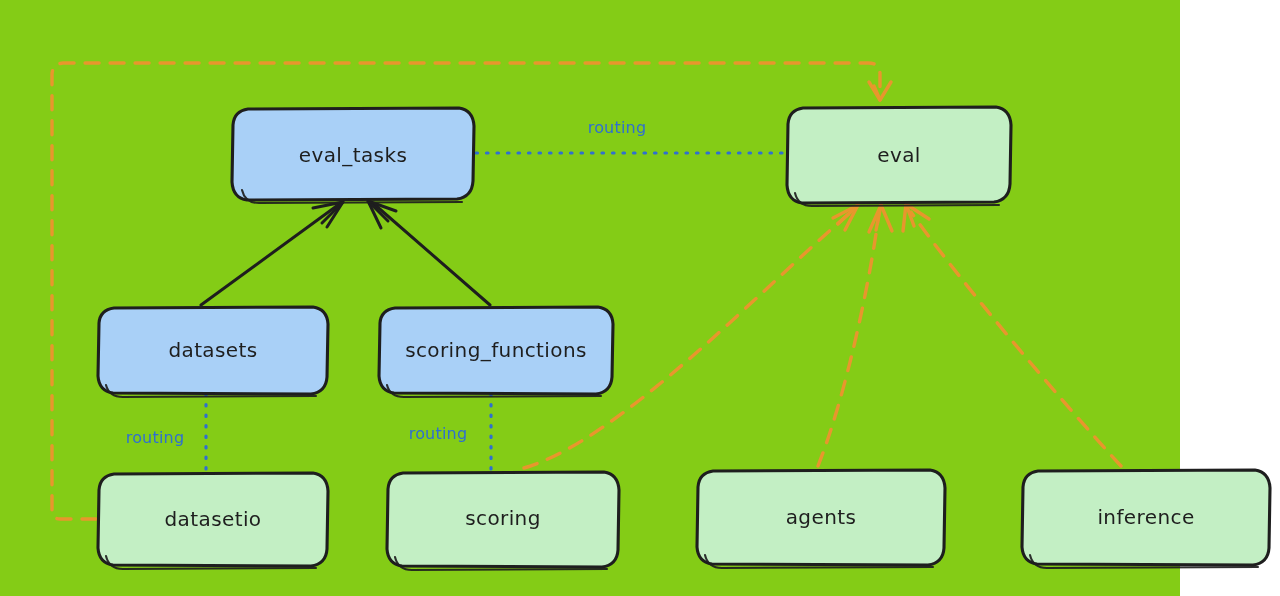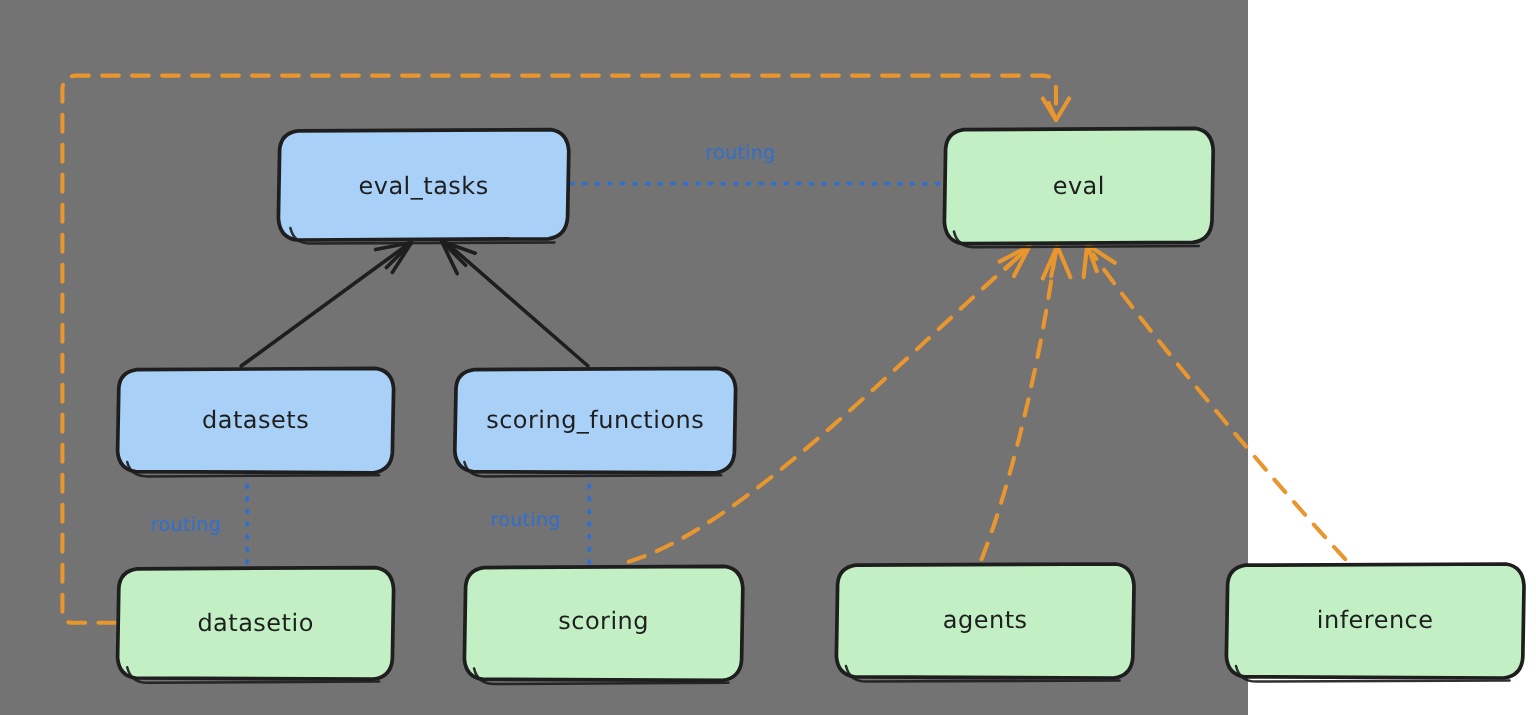--- a/index.html
+++ b/index.html
@@ -9,23 +9,23 @@
     background: #ffffff;
   }
   body {
     width: 1280px;
     height: 596px;
     font-family: "DejaVu Sans", sans-serif;
     overflow: hidden;
   }
   #diagram-root {
     position: relative;
-    width: 1040px;
+    width: 1180px;
     height: 596px;
-    background: #737373;
+    background: #84cc16;
   }
   svg#diagram-svg {
     position: absolute;
     top: 0;
     left: 0;
     width: 1280px;
     height: 596px;
     display: block;
   }
   .node-shape {

